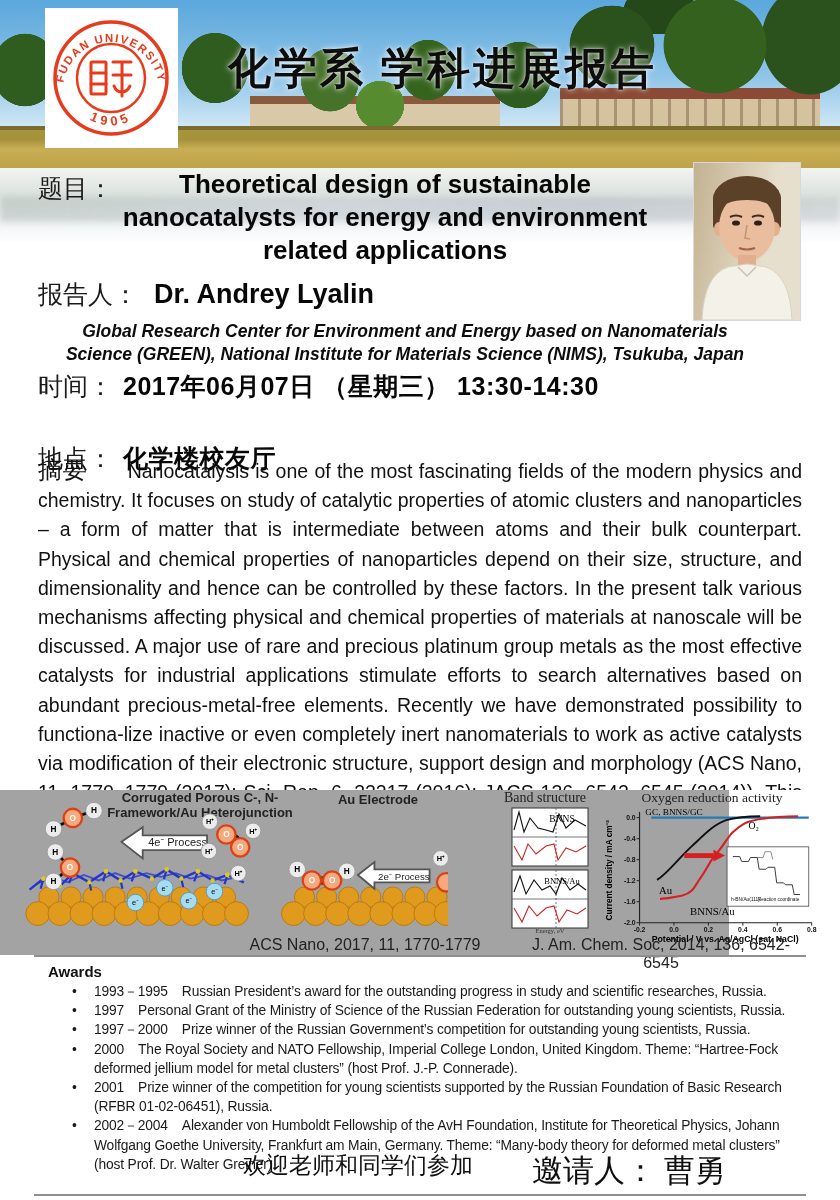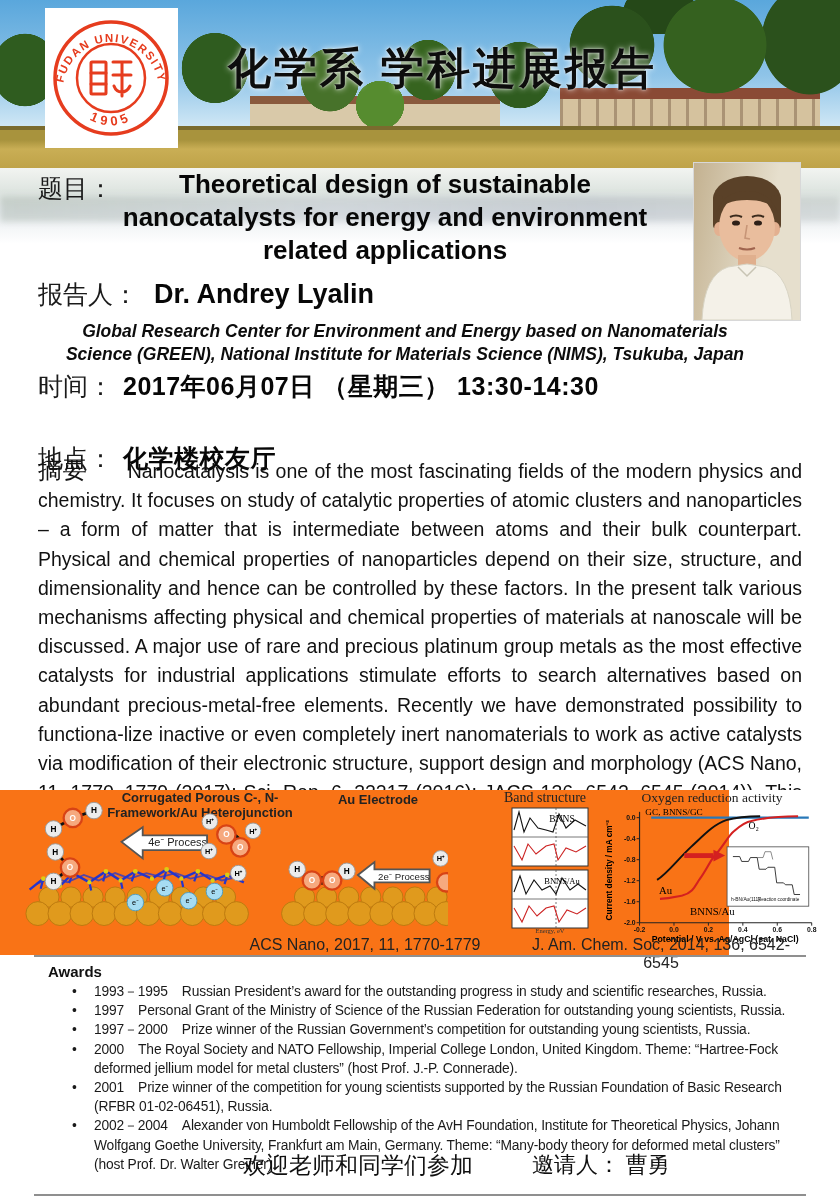--- a/index.html
+++ b/index.html
@@ -57,21 +57,21 @@
   .row-time{position:absolute;left:38px;top:370px;display:flex;align-items:baseline;}
   .row-venue{position:absolute;left:38px;top:418px;display:flex;align-items:baseline;margin-top:24px;}
   .bold-val{font-size:25px;font-weight:700;margin-left:10px;color:#070707;letter-spacing:.5px;}
 
   
   .abstract{position:absolute;left:38px;top:456px;width:764px;height:334px;overflow:hidden;
      text-align:justify;font-size:19.5px;line-height:29.2px;color:#111;}
   .abstract .abstract-label{font-family:"Liberation Serif",serif;font-size:24px;padding-right:40px;margin-top:20px;}
 
   
-  .figband{position:absolute;left:0;top:790px;width:729px;height:165px;background:#f97316;}
+  .figband{position:absolute;left:0;top:790px;width:729px;height:165px;background:#a3a3a3;}
   .acs-head{position:absolute;left:75px;top:0;width:250px;text-align:center;
      font-size:13px;font-weight:700;line-height:15px;color:#222;}
   .electrode-head{position:absolute;left:318px;top:2px;width:120px;text-align:center;
      font-size:13px;font-weight:700;color:#222;}
   .acs-svg{position:absolute;left:25px;top:4px;}
   .band-fig{position:absolute;left:480px;top:0;width:130px;text-align:center;}
   .band-title{font-family:"Liberation Serif",serif;font-size:14px;color:#222;}
   .orr-fig{position:absolute;left:592px;top:0;width:240px;text-align:center;}
   .orr-title{font-family:"Liberation Serif",serif;font-size:13.5px;color:#222;}
   .caption{position:absolute;top:146px;font-size:16px;color:#222;text-align:center;}
@@ -85,21 +85,21 @@
   .awards-list{list-style:none;margin:0;padding:0 2px 0 14px;font-size:13.8px;line-height:19.2px;
      letter-spacing:-0.15px;color:#1a1a1a;}
   .awards-list li{position:relative;padding-left:46px;}
   .awards-list .bullet{position:absolute;left:24px;}
   .awards-list .years{margin-right:14px;}
 
   
   .footer-welcome{position:absolute;left:243px;top:1150px;font-family:"Liberation Serif",serif;
      font-size:23px;color:#101010;}
   .footer-inviter{position:absolute;left:532px;top:1150px;font-family:"Liberation Serif",serif;
-     font-size:22px;color:#101010;}
+     font-size:31px;color:#101010;}
 
   svg text{font-family:"Liberation Sans",sans-serif;}
   svg .serif{font-family:"Liberation Serif",serif;}
 </style>
 </head>
 <body>
 
 <div id="page">
 
   <div class="hero">

